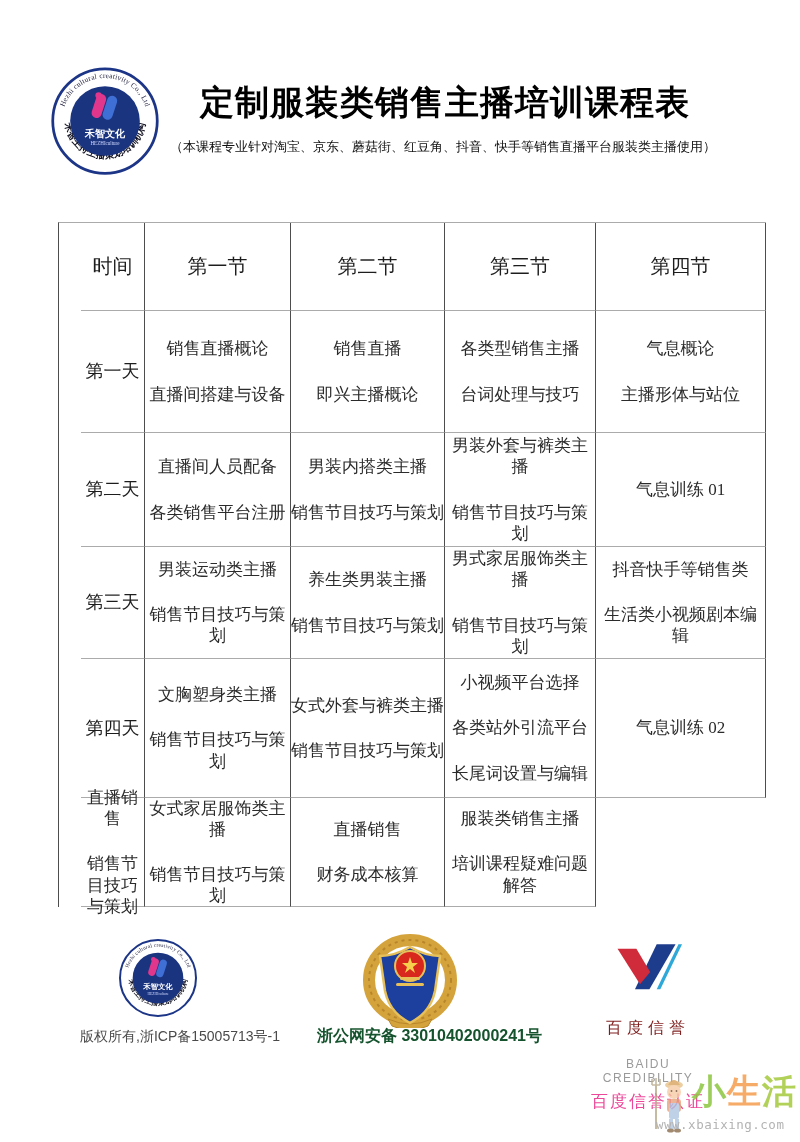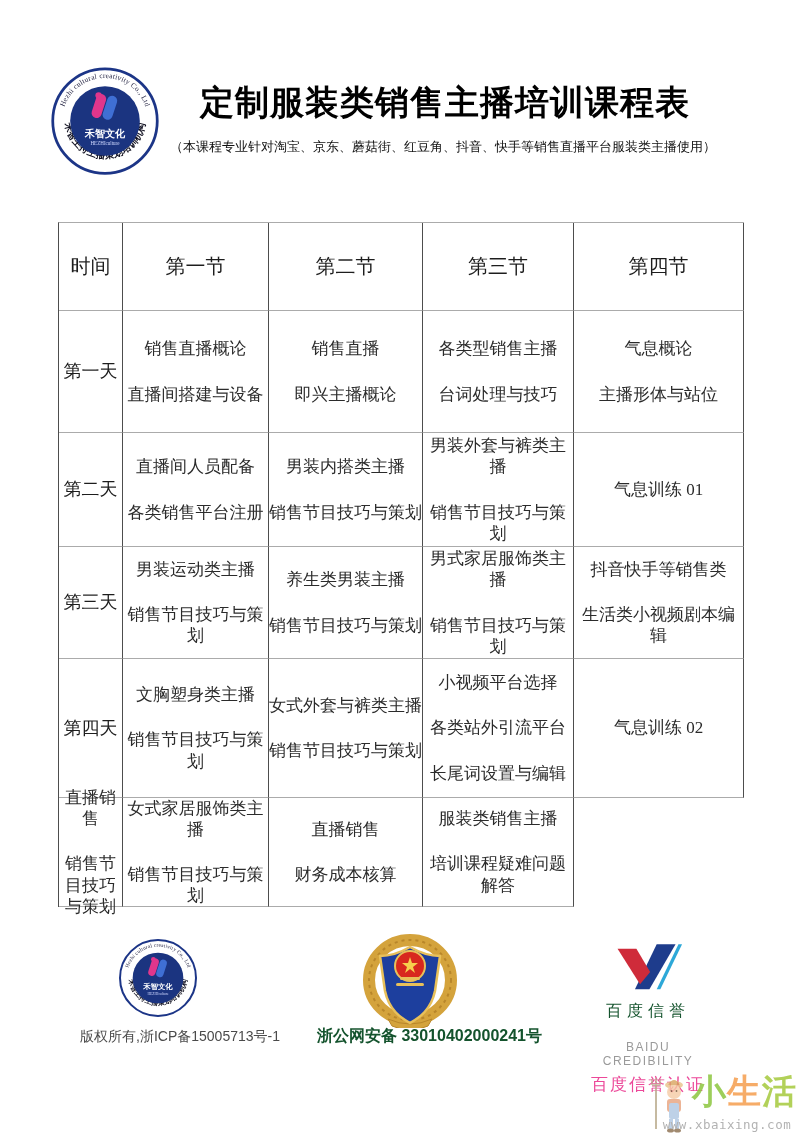--- a/index.html
+++ b/index.html
@@ -9,47 +9,47 @@
   .badge{position:absolute;}
   .badge-header{left:50px;top:66px;width:110px;height:110px;}
   .page-title{position:absolute;left:140px;top:80px;width:610px;text-align:center;
               font-size:34px;font-weight:700;letter-spacing:1px;color:#000;}
   .page-subtitle{position:absolute;left:98px;top:138px;width:690px;text-align:center;
                  font-size:13px;color:#111;}
   
   .course-table{position:absolute;left:58px;top:222px;display:grid;
                 grid-template-columns:64px 146px 154px 151px 170px;
                 grid-template-rows:88px 122px 114px 112px 139px 109px;
-                border-left:1px solid #4d4d4d;border-top:1px solid #ababab;}
+                border-left:1px solid #4d4d4d;border-top:1px solid #ababab;padding-left:22px;}
   .cell{border-right:1px solid #4d4d4d;border-bottom:1px solid #ababab;
         display:flex;flex-direction:column;align-items:center;justify-content:center;
         gap:24px;text-align:center;font-size:17px;color:#2b2b2b;line-height:1.25;}
   .th{font-size:20px;color:#1d1d1d;}
   .day{font-size:18px;color:#1d1d1d;}
   
   .badge-footer{left:118px;top:938px;width:80px;height:80px;}
   .copyright{position:absolute;left:58px;top:1028px;width:244px;text-align:center;
              font-family:"Liberation Sans","DejaVu Sans",sans-serif;font-size:14px;color:#4a4a4a;}
   .police-badge{position:absolute;left:360px;top:933px;width:100px;height:95px;}
   .police-filing{position:absolute;left:292px;top:1026px;width:250px;text-align:right;
                  font-family:"Liberation Sans","DejaVu Sans",sans-serif;font-weight:700;
                  font-size:16px;color:#14532d;}
   .baidu{position:absolute;left:582px;top:940px;width:132px;text-align:center;
          font-family:"Liberation Sans","DejaVu Sans",sans-serif;}
   .baidu-v{width:74px;height:58px;display:block;margin:0 auto;}
-  .baidu-cn{font-size:16px;letter-spacing:5px;color:#14532d;margin-top:3px;font-family:Liberation Mono, monospace;}
+  .baidu-cn{font-size:16px;letter-spacing:5px;color:#7f1d1d;margin-top:20px;font-family:Liberation Mono, monospace;}
   .baidu-en{font-size:12px;letter-spacing:1.5px;color:#9a9a9a;margin-top:18px;}
   .baidu-caption{font-size:17px;letter-spacing:2px;color:#ec4899;margin-top:5px;}
   
   .watermark{position:absolute;left:648px;top:1072px;width:150px;height:66px;}
   .wm-boy{position:absolute;left:2px;top:5px;width:42px;height:56px;opacity:.8;}
   .wm-chars{position:absolute;left:44px;top:2px;width:104px;display:flex;justify-content:space-between;
             font-weight:700;font-size:34px;line-height:1;opacity:.85;
             font-family:"DejaVu Sans","Liberation Sans",sans-serif;}
-  .wm-url{position:absolute;left:8px;top:45px;width:142px;text-align:center;
+  .wm-url{position:absolute;left:8px;top:45px;width:142px;text-align:left;
           font-family:"DejaVu Sans Mono","Liberation Mono",monospace;
           font-size:12.5px;color:#b3b3b3;letter-spacing:.5px;}
 </style>
 </head>
 <body>
 
 <div class="page">
 
   <svg class="badge badge-header" viewBox="0 0 120 120">
     <circle cx="60" cy="60" r="57" fill="#ffffff" stroke="#1c3587" stroke-width="3"></circle>

